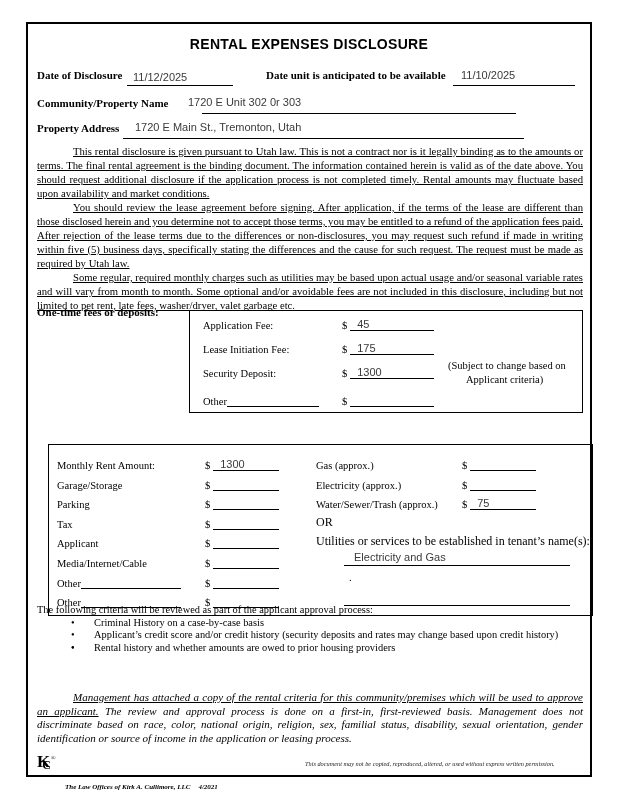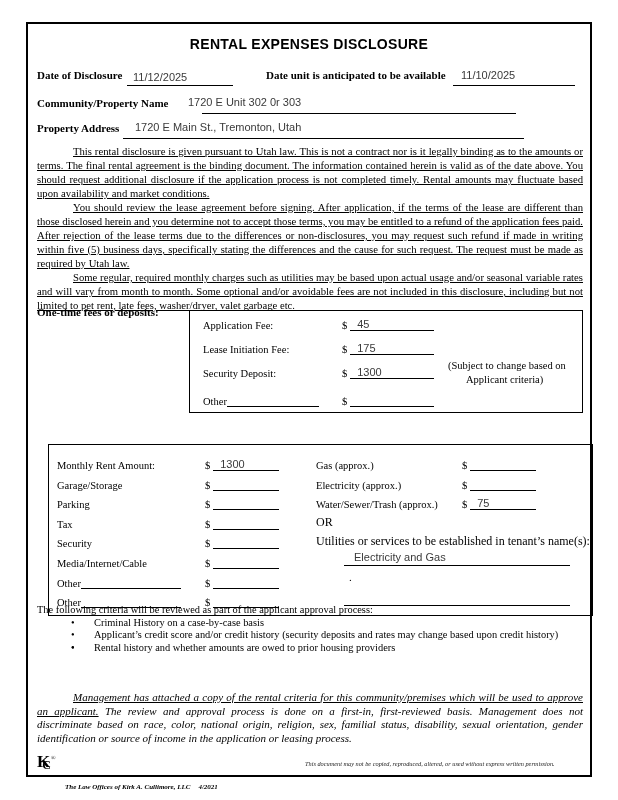--- a/index.html
+++ b/index.html
@@ -154,21 +154,21 @@
         </span>
     </div>
     <div class="frow" style="left:8px;top:69px">
       <span class="flabel w148">Tax</span>
       <span class="dollar">$</span>
       <span class="fline w66">
           <span class="val"></span>
         </span>
     </div>
     <div class="frow" style="left:8px;top:88px">
-      <span class="flabel w148">Security</span>
+      <span class="flabel w148">Applicant</span>
       <span class="dollar">$</span>
       <span class="fline w66">
           <span class="val"></span>
         </span>
     </div>
     <div class="frow" style="left:8px;top:108px">
       <span class="flabel w148">Media/Internet/Cable</span>
       <span class="dollar">$</span>
       <span class="fline w66">
           <span class="val"></span>

